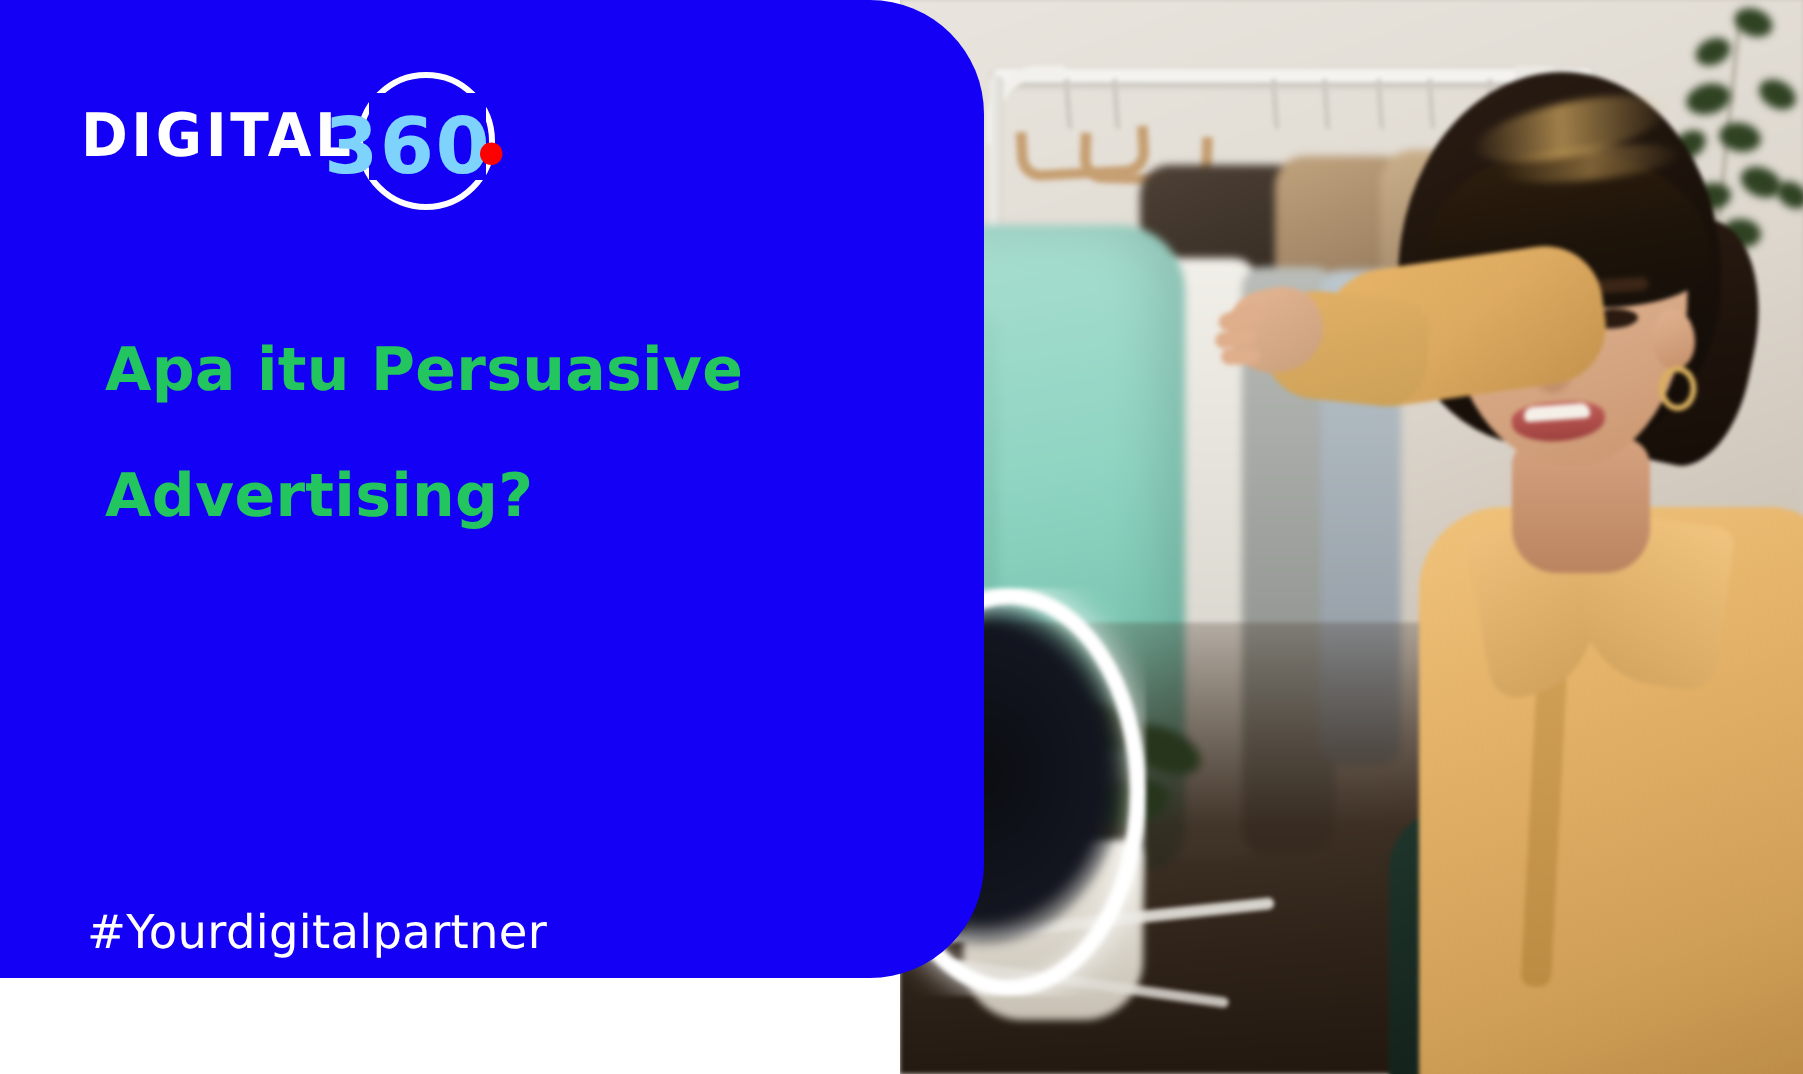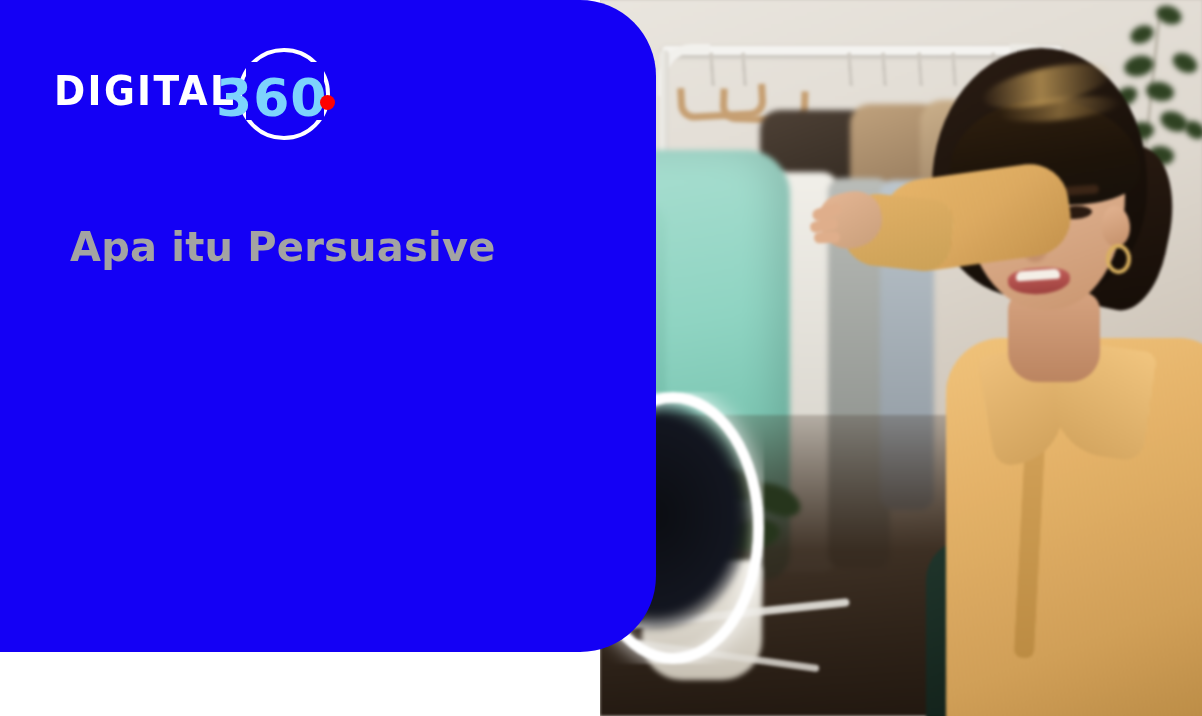--- a/index.html
+++ b/index.html
@@ -413,21 +413,21 @@
     position: absolute; left: 270px; top: 55px;
     width: 15px; height: 15px;
     background: #FF0000; border-radius: 50%;
   }
 
   
   .headline {
     position: absolute;
     left: 70px; top: 205px;
     width: 540px;
-    color: #a3a3a3;
+    color: #22c55e;
     font-family: "DejaVu Sans", sans-serif;
     font-weight: 700;
     font-size: 40px;
     line-height: 84px;
     letter-spacing: 0.2px;
   }
   .headline-line { display: block; white-space: nowrap; }
 
   
   .hashtag {
@@ -574,18 +574,20 @@
     <div class="logo">
       <div class="logo-ring"></div>
       <div class="logo-ring-mask"></div>
       <div class="logo-word">DIGITAL</div>
       <div class="logo-360">360</div>
       <div class="logo-dot"></div>
     </div>
 
     <div class="headline">
       <span class="headline-line">Apa itu Persuasive</span>
+      <span class="headline-line">Advertising?</span>
     </div>
 
+    <div class="hashtag">#Yourdigitalpartner</div>
 
   </div>
 
 </div>
 
 </body></html>

